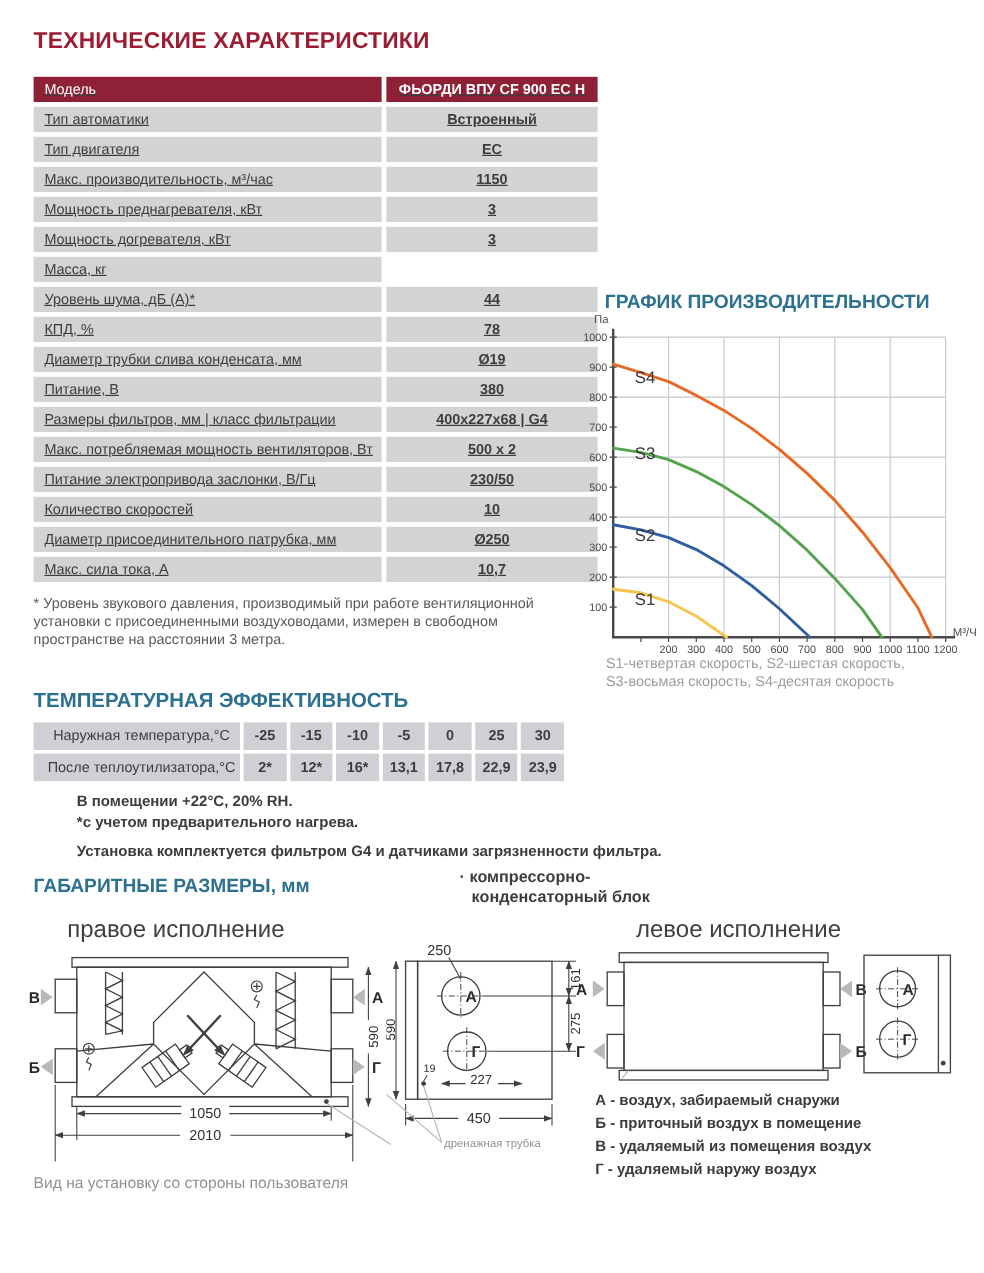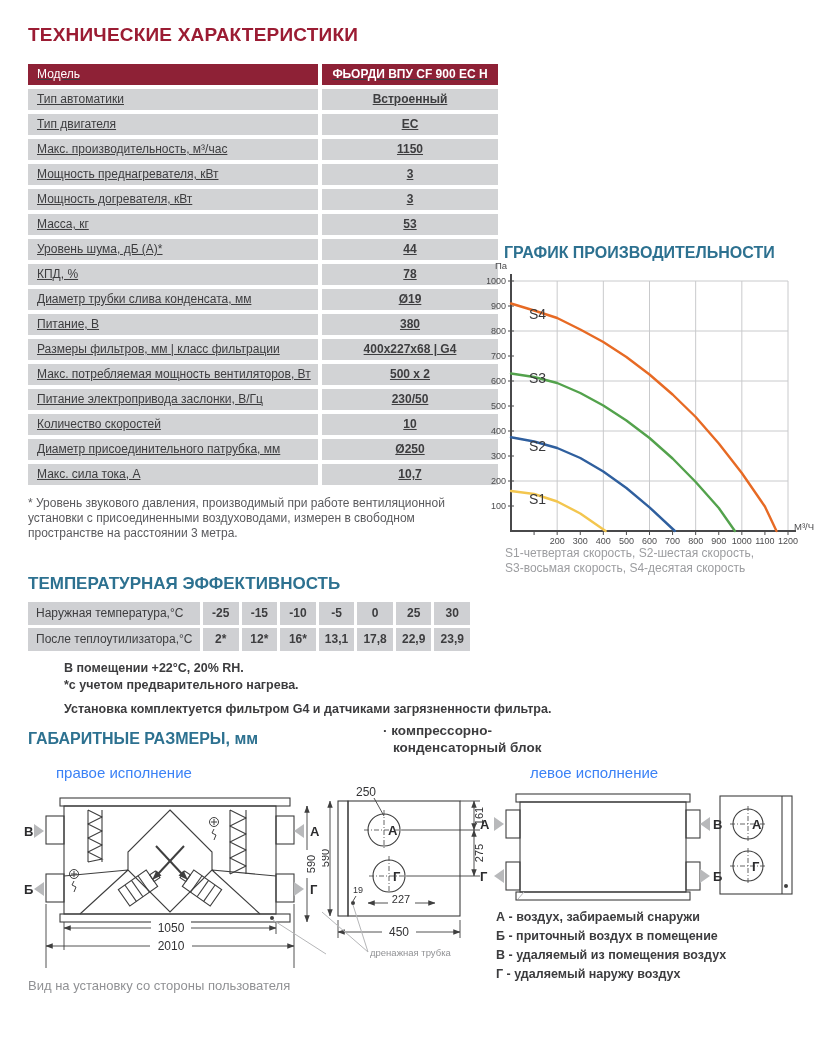--- a/index.html
+++ b/index.html
@@ -3,21 +3,21 @@
 <meta charset="utf-8">
 <style>
   html,body{margin:0;padding:0;background:#fff;}
   #page{position:relative;width:820px;height:1061px;background:#fff;overflow:hidden;
         font-family:"Liberation Sans","DejaVu Sans",sans-serif;color:#3d3d3f;}
   .abs{position:absolute;}
 
   
   .h-maroon{color:#9b1c33;font-size:19px;font-weight:700;letter-spacing:.2px;}
   .h-teal{color:#2d7190;font-weight:700;}
-  .h-sub{color:#3b82f6;font-size:15px;}
+  .h-sub{color:#404040;font-size:20px;}
 
   
   #specs-table{left:28px;top:64px;width:470px;text-decoration:underline;}
   .spec-row{display:flex;gap:4px;margin-bottom:4px;}
   .spec-row>div{background:#d2d3d5;height:21px;line-height:21px;font-size:12px;}
   .spec-label{flex:0 0 290px;padding-left:9px;box-sizing:border-box;}
   .spec-value{flex:1;text-align:center;font-weight:700;}
   .spec-row.hdr>div{background:#8e2136;color:#fff;}
   .spec-row.hdr .spec-label{font-weight:400;}
 
@@ -32,21 +32,21 @@
   .clab{font-family:"Liberation Sans",sans-serif;font-size:9px;fill:#4c4c4e;}
   .cunit{font-family:"Liberation Sans",sans-serif;font-size:9.5px;fill:#4c4c4e;}
   .cseries{font-family:"Liberation Sans",sans-serif;font-size:14px;fill:#39393b;}
   #chart-legend{left:505px;top:546px;font-size:12px;line-height:15px;color:#9c9da0;}
 
   
   #temp-title{left:28px;top:574px;font-size:17px;}
   #temp-table{left:28px;top:602px;width:442px;}
   .temp-row{display:flex;gap:3px;margin-bottom:3px;}
   .temp-row>div{background:#cfd0d3;height:23px;line-height:23px;font-size:12px;}
-  .temp-label{flex:0 0 172px;padding-left:8px;box-sizing:border-box;}
+  .temp-label{flex:0 0 172px;padding-left:8px;box-sizing:border-box;text-align:center;}
   .temp-cell{flex:1;text-align:center;font-weight:700;}
 
   .note-bold{font-size:12.5px;font-weight:700;color:#3c3c3e;line-height:17px;margin-left:36px;}
   #note-room{left:28px;top:660px;}
   #note-filter{left:28px;top:701px;}
 
   
   #dims-title{left:28px;top:730px;font-size:16px;}
   #condenser-note{left:383px;top:722px;font-size:13.5px;font-weight:700;color:#3c3c3e;line-height:17px;}
   #condenser-note .ind{padding-left:10px;}
@@ -99,21 +99,20 @@
         <div class="spec-row">
           <div class="spec-label">Мощность преднагревателя, кВт</div>
           <div class="spec-value">3</div>
         </div>
         <div class="spec-row">
           <div class="spec-label">Мощность догревателя, кВт</div>
           <div class="spec-value">3</div>
         </div>
         <div class="spec-row">
           <div class="spec-label">Масса, кг</div>
-          <div class="spec-value">53</div>
         </div>
         <div class="spec-row">
           <div class="spec-label">Уровень шума, дБ (А)*</div>
           <div class="spec-value">44</div>
         </div>
         <div class="spec-row">
           <div class="spec-label">КПД, %</div>
           <div class="spec-value">78</div>
         </div>
         <div class="spec-row">

